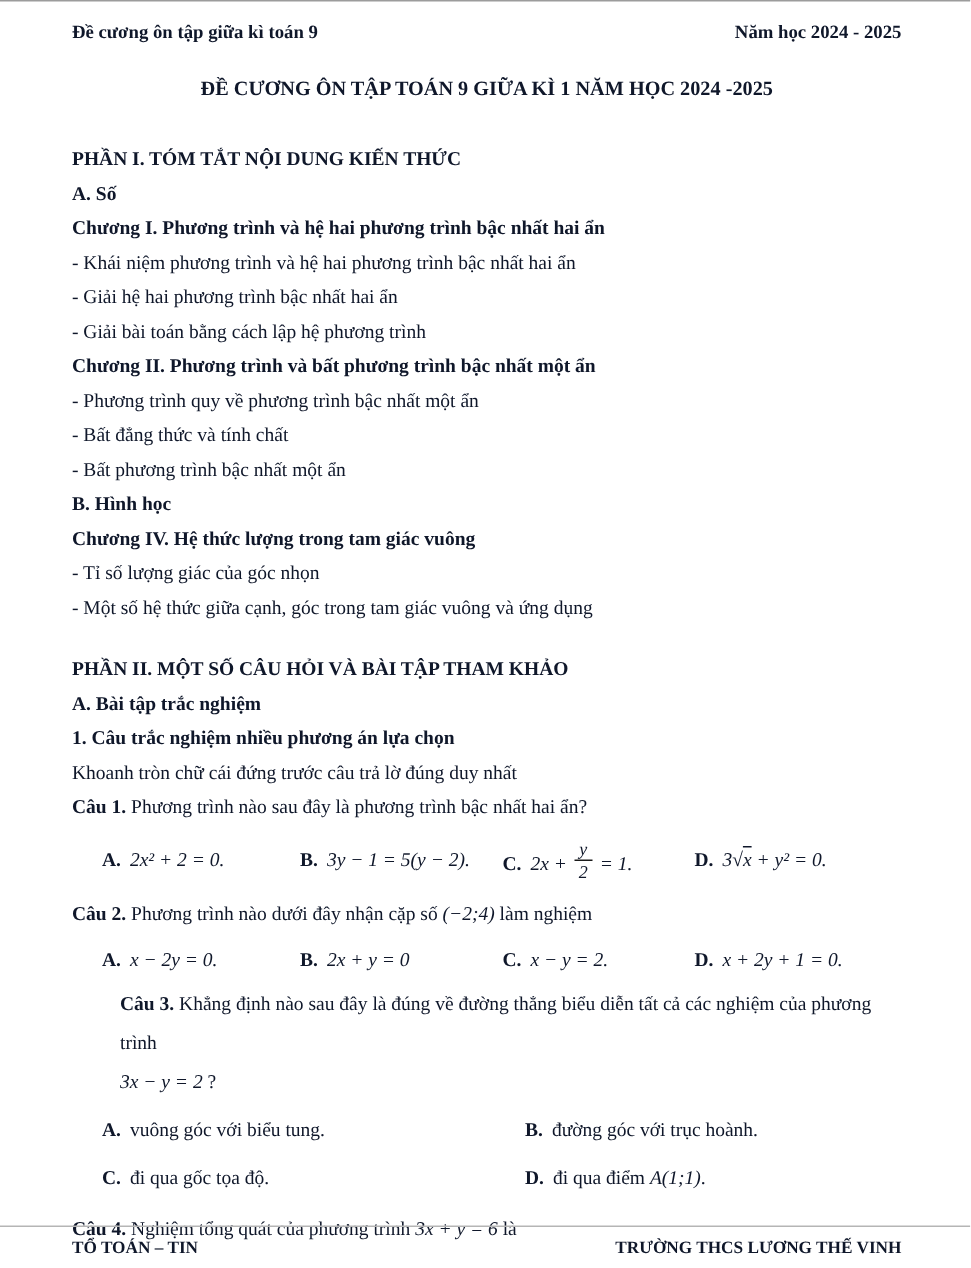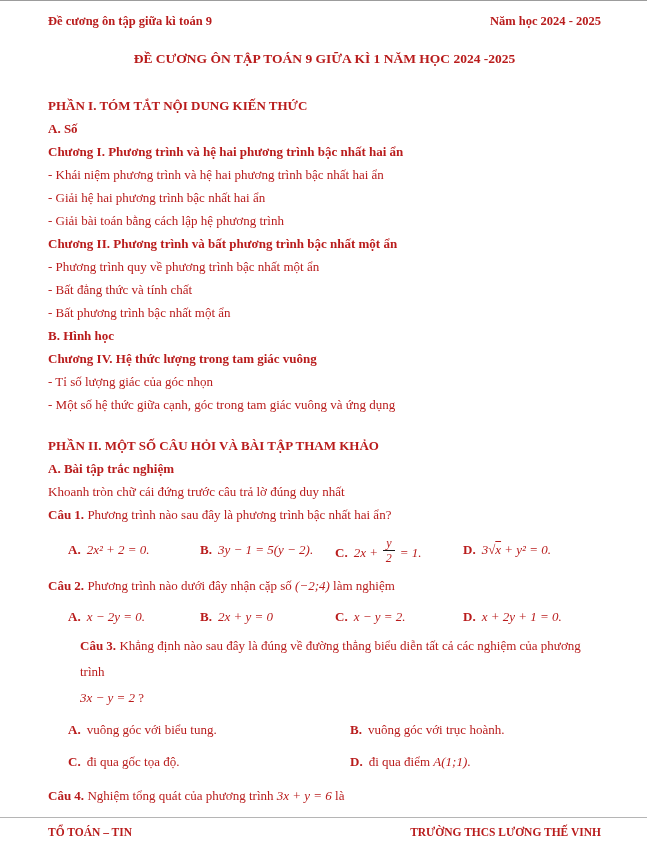--- a/index.html
+++ b/index.html
@@ -1,21 +1,21 @@
 <!DOCTYPE html>
 <html><head>
 <meta charset="utf-8">
 <style>
   * { margin:0; padding:0; box-sizing:border-box; }
   html,body { background:#ffffff; }
   .page {
     position:relative;
     width:647px; height:845px;
     background:#ffffff;
-    color:#b91c1c;
+    color:#0f172a;
     font-family:"Liberation Serif", serif;
     border-top:1px solid #9c9c9c;
     overflow:hidden;
   }
   .margins { padding-left:48px; padding-right:46px; }
 
   
   .hdr { display:flex; justify-content:space-between; margin-top:13px;
          font-weight:bold; font-size:12.5px; line-height:15px; }
 
@@ -85,20 +85,21 @@
     <div class="line">- Phương trình quy về phương trình bậc nhất một ẩn</div>
     <div class="line">- Bất đẳng thức và tính chất</div>
     <div class="line">- Bất phương trình bậc nhất một ẩn</div>
     <div class="line b">B. Hình học</div>
     <div class="line b">Chương IV. Hệ thức lượng trong tam giác vuông</div>
     <div class="line">- Tỉ số lượng giác của góc nhọn</div>
     <div class="line">- Một số hệ thức giữa cạnh, góc trong tam giác vuông và ứng dụng</div>
 
     <div class="line p-heading gap-before">PHẦN II. MỘT SỐ CÂU HỎI VÀ BÀI TẬP THAM KHẢO</div>
     <div class="line b">A. Bài tập trắc nghiệm</div>
+    <div class="line b">1. Câu trắc nghiệm nhiều phương án lựa chọn</div>
     <div class="line">Khoanh tròn chữ cái đứng trước câu trả lờ đúng duy nhất</div>
 
     <div class="line"><span class="qlabel">Câu 1.</span> <span>Phương trình nào sau đây là phương trình bậc nhất hai ẩn?</span></div>
     <div class="opts4 opts-tall">
       <div><span class="key">A.</span><span class="math">2x² + 2 = 0.</span></div>
       <div><span class="key">B.</span><span class="math">3y − 1 = 5(y − 2).</span></div>
       <div><span class="key">C.</span><span class="math"><span>2x + </span><span class="frac"><span class="num">y</span><span class="den">2</span></span><span> = 1.</span></span></div>
       <div><span class="key">D.</span><span class="math"><span>3</span><span>√</span><span class="rad">x</span><span> + y² = 0.</span></span></div>
     </div>
 
@@ -106,21 +107,21 @@
     <div class="opts4 opts-flat">
       <div><span class="key">A.</span><span class="math">x − 2y = 0.</span></div>
       <div><span class="key">B.</span><span class="math">2x + y = 0</span></div>
       <div><span class="key">C.</span><span class="math">x − y = 2.</span></div>
       <div><span class="key">D.</span><span class="math">x + 2y + 1 = 0.</span></div>
     </div>
 
     <div class="line two-line"><span class="qlabel">Câu 3.</span> <span>Khẳng định nào sau đây là đúng về đường thẳng biểu diễn tất cả các nghiệm của phương trình</span><br><span class="math">3x − y = 2</span><span> ?</span></div>
     <div class="opts2">
       <div><span class="key">A.</span><span>vuông góc với biểu tung.</span></div>
-      <div><span class="key">B.</span><span>vuông góc với trục hoành.</span></div>
+      <div><span class="key">B.</span><span>đường góc với trục hoành.</span></div>
       <div><span class="key">C.</span><span>đi qua gốc tọa độ.</span></div>
       <div><span class="key">D.</span><span>đi qua điểm </span><span class="math">A(1;1)</span><span>.</span></div>
     </div>
 
     <div class="line q-after-opts"><span class="qlabel">Câu 4.</span> <span>Nghiệm tổng quát của phương trình </span><span class="math">3x + y = 6</span><span> là</span></div>
   </div>
 
   <div class="footer">
     <div class="footer-inner">
       <span>TỔ TOÁN – TIN</span>

